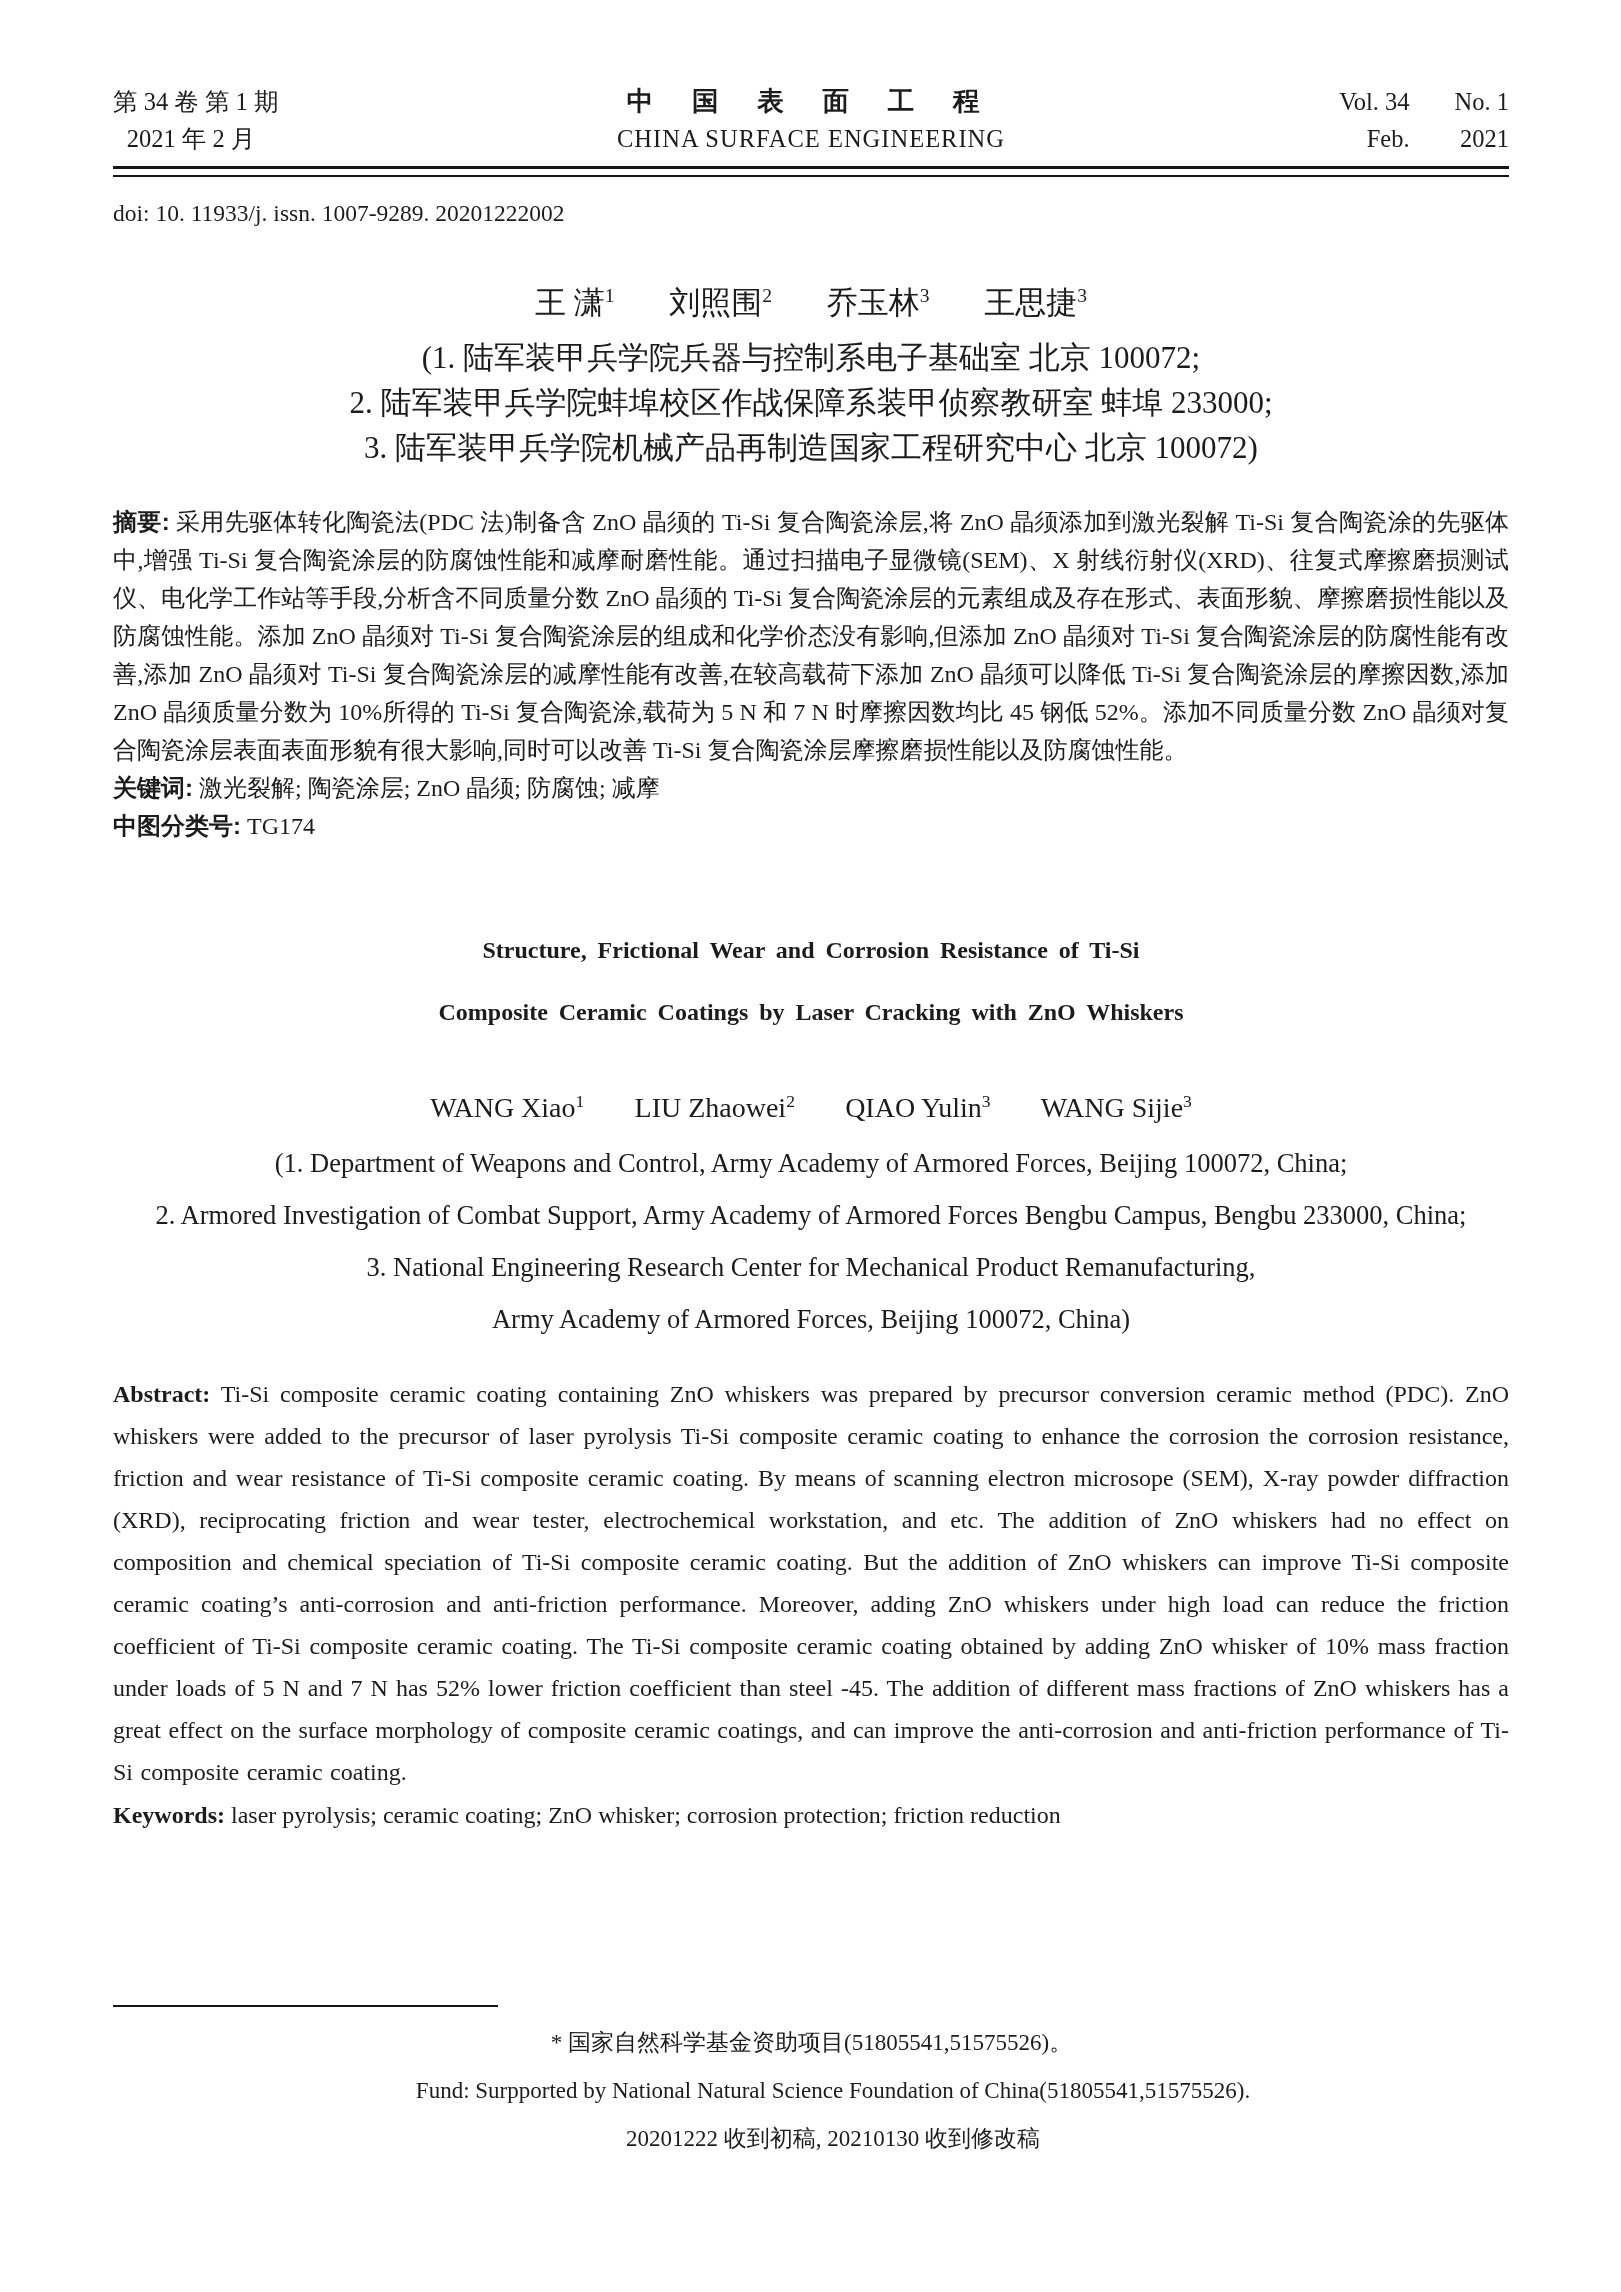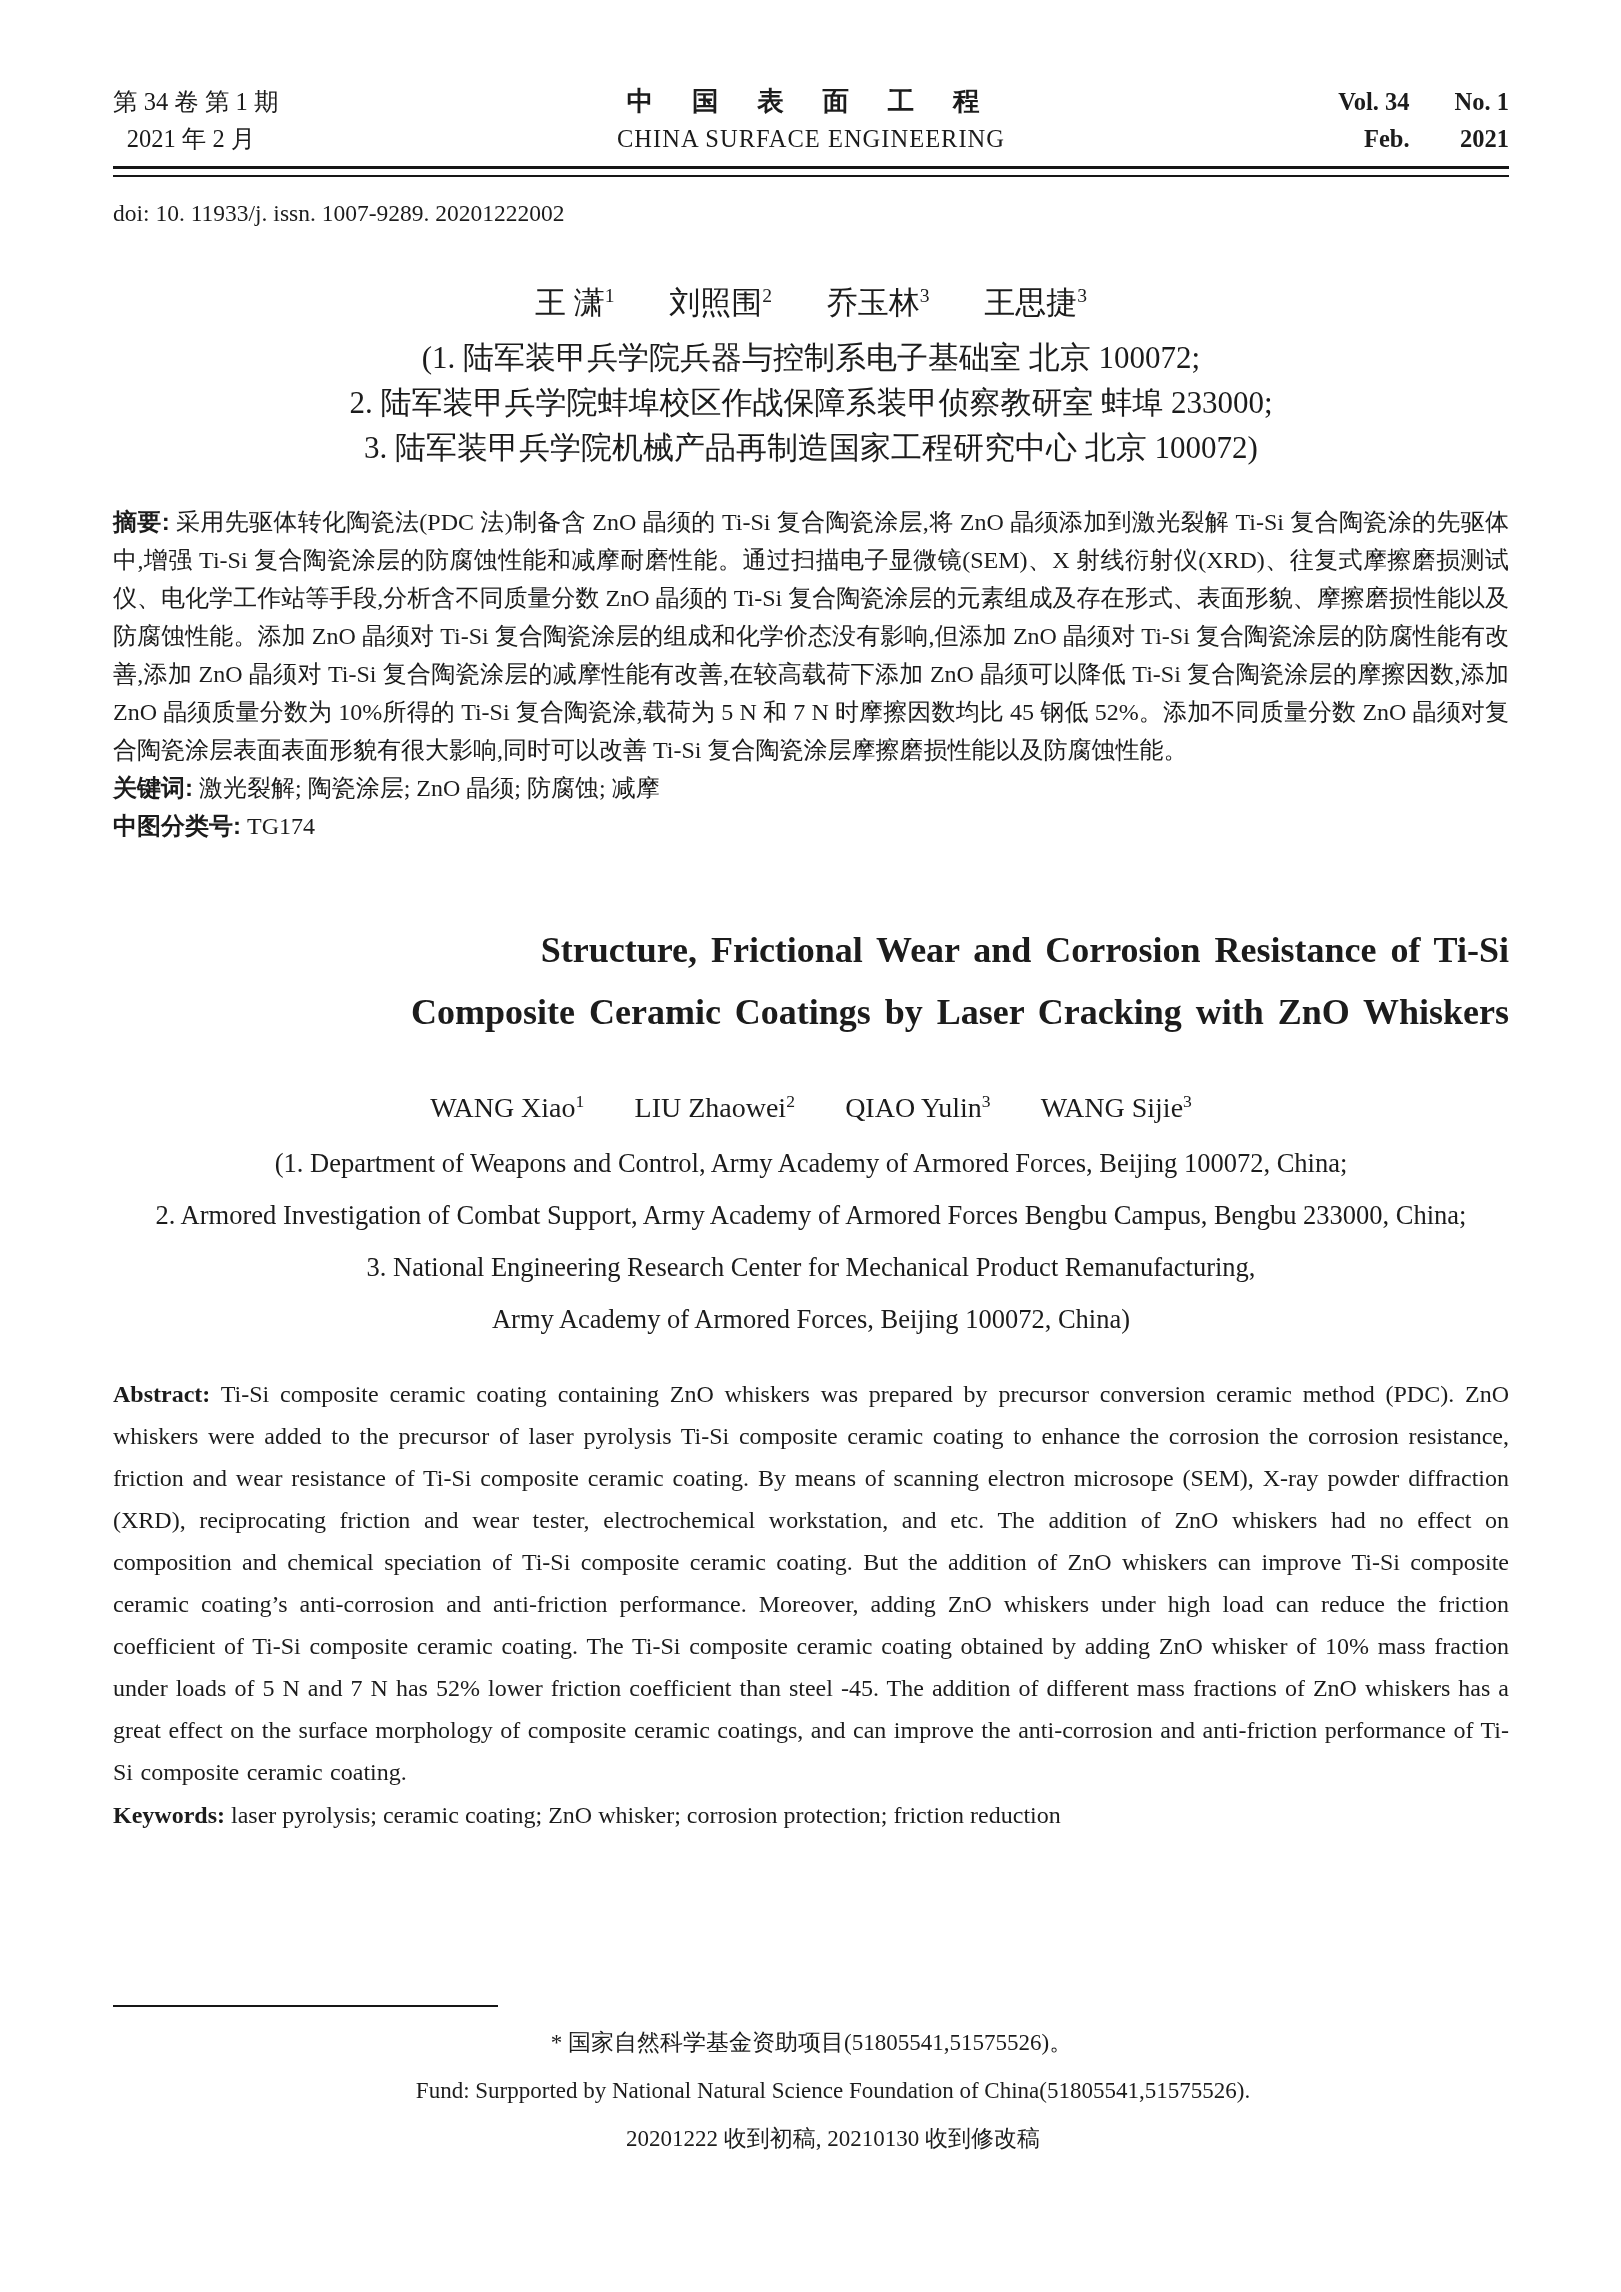--- a/index.html
+++ b/index.html
@@ -13,33 +13,33 @@
     padding:83px 112px 0 113px;
     font-family:"Liberation Serif","DejaVu Serif",serif;
     overflow:hidden;
   }
   .hdr{display:grid;grid-template-columns:1fr auto 1fr;align-items:center;}
   .hdr-left{font-size:24.5px;line-height:37px;}
   .hdr-left .l2{padding-left:13.7px;}
   .hdr-center{text-align:center;}
   .jname-cn{font-family:"Liberation Sans","DejaVu Sans",sans-serif;font-weight:700;font-size:26.5px;letter-spacing:15.7px;line-height:37px;white-space:nowrap;}
   .jname-en{font-size:24.5px;letter-spacing:1px;line-height:37px;white-space:nowrap;}
-  .hdr-right{justify-self:end;display:grid;grid-template-columns:auto auto;column-gap:45px;font-size:24.5px;line-height:37px;text-align:right;font-weight:bold;}
+  .hdr-right{justify-self:end;display:grid;grid-template-columns:auto auto;column-gap:45px;font-size:24.5px;line-height:37px;text-align:right;}
   .double-rule{margin-top:8.8px;height:5.9px;border-top:3.9px solid #161616;border-bottom:2px solid #161616;}
   .doi{margin-top:22.5px;font-size:23.5px;line-height:29px;}
   .title-cn{margin-top:43px;text-align:center;font-family:"Liberation Sans","DejaVu Sans",sans-serif;font-weight:700;font-size:49px;line-height:75px;letter-spacing:2.9px;}
   .title-cn sup{font-size:27.4px;font-weight:400;vertical-align:19.6px;margin-left:5.9px;}
   .authors-cn{margin-top:45px;text-align:center;font-size:31px;line-height:43px;}
   .authors-cn .au{margin:0 23.5px;white-space:nowrap;}
   .authors-cn sup{font-size:19.6px;}
   .affils-cn{margin-top:11.8px;text-align:center;font-size:31px;line-height:45px;}
   .abstract-cn{margin-top:33px;font-size:24px;line-height:38px;text-align:justify;}
   .lbl-cn{font-family:"Liberation Sans","DejaVu Sans",sans-serif;font-weight:700;}
   .kwline{font-size:24px;line-height:38px;text-align:left;}
-  .title-en{margin-top:74px;text-align:right;font-weight:700;font-size:36px;line-height:62px;word-spacing:4.9px;}
+  .title-en{margin-top:74px;text-align:center;font-weight:700;font-size:24px;line-height:62px;word-spacing:4.9px;}
   .authors-en{margin-top:37px;text-align:center;font-size:28px;line-height:41px;}
   .authors-en .au{margin:0 21.6px;white-space:nowrap;}
   .authors-en sup{font-size:17.6px;}
   .affils-en{margin-top:9.8px;text-align:center;font-size:26.5px;line-height:52px;}
   .abstract-en{margin-top:27.4px;font-size:24px;line-height:42px;text-align:justify;word-spacing:1.5px;}
   .lbl-en{font-weight:700;}
   .kwline-en{font-size:24px;line-height:42px;text-align:left;margin-top:1px;}
   .footnotes{position:absolute;left:113px;top:2005px;width:1397px;font-size:23px;line-height:48px;text-align:center;}
   .fn-rule{width:385px;border-top:2.5px solid #161616;margin-bottom:11.8px;}
   .fn-indent{padding-left:43px;}

